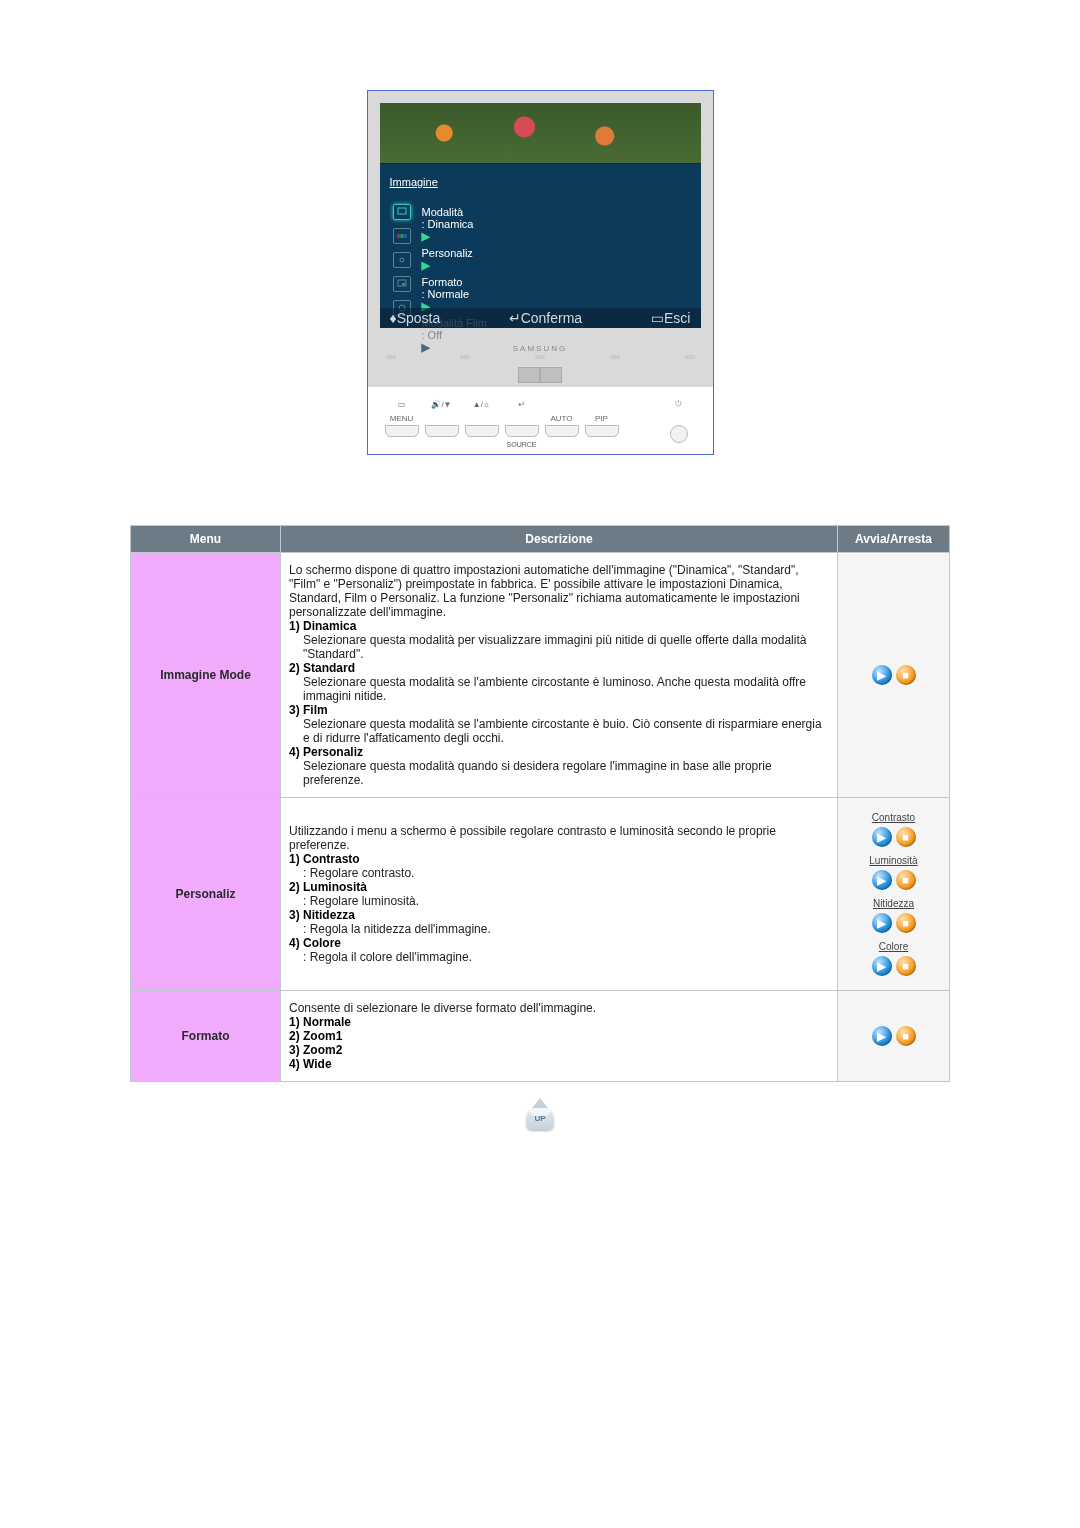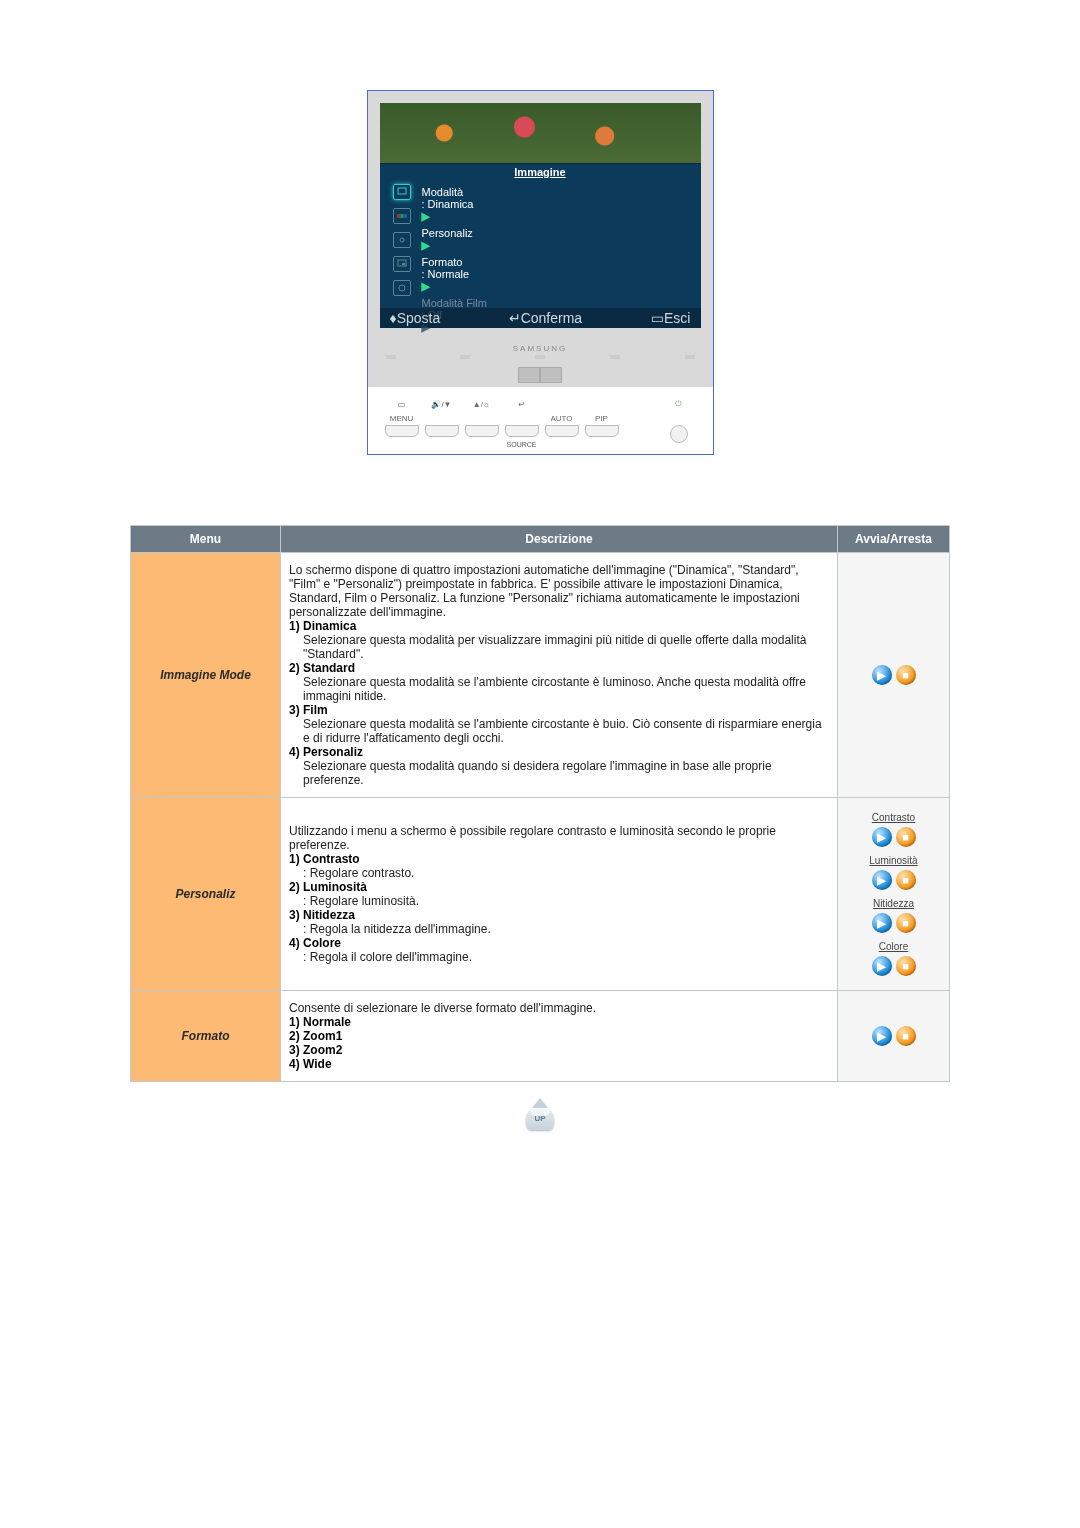--- a/index.html
+++ b/index.html
@@ -35,25 +35,25 @@
   .photo {
     height: 60px;
     background:
       radial-gradient(circle at 20% 50%, #e58b2e 0 8px, transparent 9px),
       radial-gradient(circle at 45% 40%, #d84a58 0 10px, transparent 11px),
       radial-gradient(circle at 70% 55%, #e07a3a 0 9px, transparent 10px),
       linear-gradient(#3a5a2a,#4a6b35);
     border-bottom: 1px solid #0a2a40;
   }
   .osd-title {
-    text-align: center;
+    text-align: left;
     color: #fff;
-    font-weight: bold;
+    font-weight: normal;
     font-size: 11px;
-    padding: 2px 10px;
+    padding: 12px 10px;
     text-decoration: underline;
   }
   .osd-body {
     display: flex;
     color: #c9c9c9;
     font-size: 11px;
     padding: 4px 8px 18px 8px;
   }
   .osd-icons {
     width: 28px;
@@ -119,21 +119,21 @@
   }
   table.main th {
     background: #6d7b86;
     color: #fff;
     font-weight: bold;
     text-align: center;
     padding: 6px;
   }
   col.c1{width:150px;}
   col.c3{width:112px;}
-  .menu-cell { text-align:center; font-weight:bold; color:#2b2b2b; background:#fdba74;font-style:italic;}
+  .menu-cell { text-align:center; font-weight:bold; color:#2b2b2b; background:#f0abfc;}
   .desc-cell { background:#fff; color:#222;}
   .desc-cell b{color:#000;}
   .desc-cell .sub{padding-left:14px; display:block;}
   .action-cell { text-align:center; background:#f5f5f5; font-size:11px; color:#333;}
   .icon-pair { display:inline-flex; gap:4px; margin:4px 0;}
   .blue-icon{
     width:20px;height:20px;border-radius:50%;
     background: radial-gradient(circle at 35% 30%, #bfe3ff, #1f8edc 60%, #0b5ea0);
     display:flex;align-items:center;justify-content:center;color:#fff;font-size:11px;font-weight:bold;
     box-shadow: inset -1px -1px 2px rgba(0,0,0,.25);

